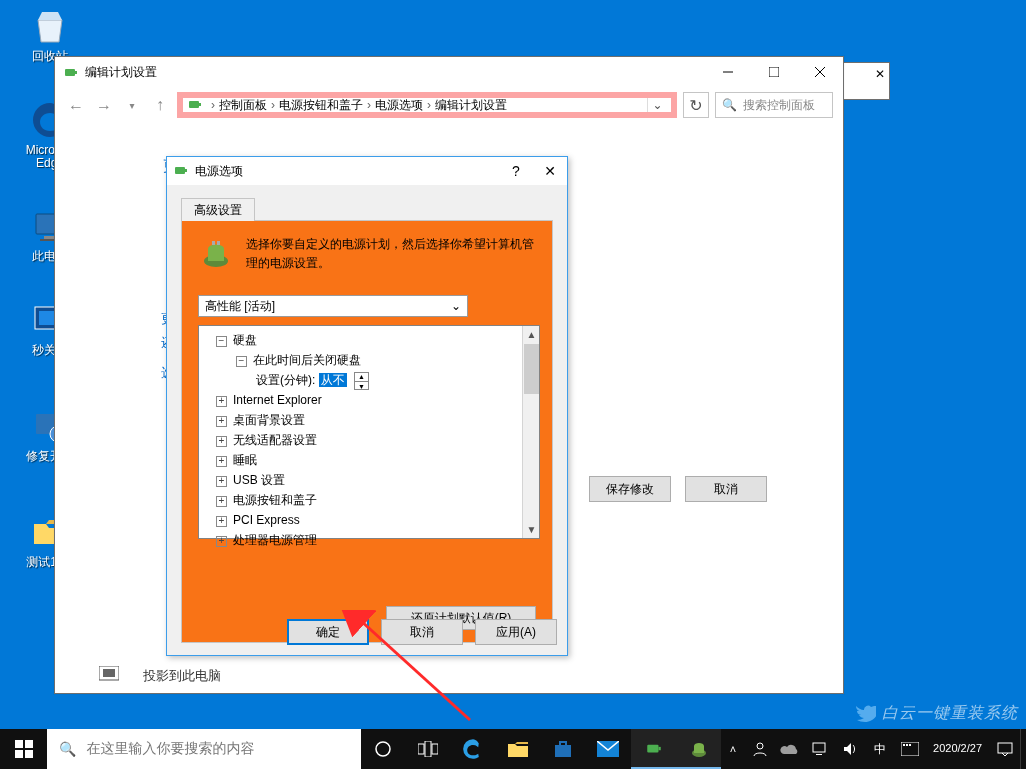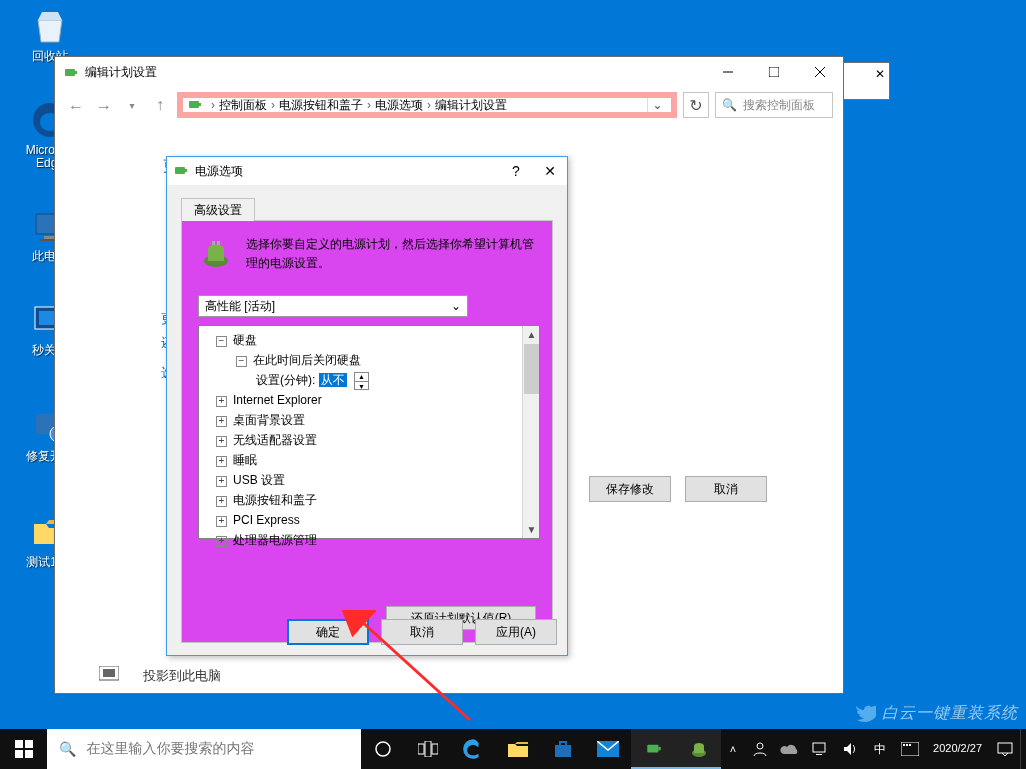--- a/index.html
+++ b/index.html
@@ -34,21 +34,21 @@
   .project-row { position:absolute; left:44px; bottom:8px; display:flex; align-items:center; gap:24px; font-size:13px; color:#333; }
 
   
   .dialog { position:absolute; left:166px; top:156px; width:402px; height:500px; background:#f0f0f0; border:1px solid #3c9dea; box-shadow: 2px 2px 6px rgba(0,0,0,.25); }
   .dlg-titlebar { height:28px; background:#fff; display:flex; align-items:center; padding-left:6px; font-size:12px; }
   .dlg-titlecontrols { position:absolute; right:0; top:0; height:28px; display:flex; }
   .dlg-wc { width:34px; height:28px; display:flex; align-items:center; justify-content:center; font-size:14px; font-family: Tahoma, sans-serif; }
   .dlg-body { padding:12px 14px 10px 14px; height:calc(100% - 28px); position:relative; }
   .tab { position:relative; height:24px; border-bottom:1px solid #c5c5c5; }
   .tab .tabbtn { position:relative; display:inline-block; border:1px solid #c5c5c5; border-bottom:1px solid #f0f0f0; background:#f0f0f0; font-size:12px; padding:3px 12px; bottom:-1px; }
-  .tab-content { border:1px solid #c5c5c5; border-top:none; background:#d946ef; padding:14px 16px; height:422px; position:relative; }
+  .tab-content { border:1px solid #c5c5c5; border-top:none; background:#f97316; padding:14px 16px; height:422px; position:relative; }
   .desc-row { display:flex; gap:12px; font-size:12px; line-height:1.6; }
   .plan-select { margin-top:18px; width:270px; height:22px; border:1px solid #9a9a9a; background:#fff; font-size:12px; display:flex; align-items:center; padding:0 6px; justify-content:space-between;gap:23px; }
   .tree-box { margin-top:8px; width:342px; height:214px; border:1px solid #828282; background:#fff; font-size:12px; position:relative; }
   .tree-inner { padding:4px 15px; line-height:20px; }
   .tree-scrollbar { position:absolute; right:0; top:0; width:17px; height:100%; background:#f0f0f0; border-left:1px solid #d4d4d4; }
   .tree-thumb { position:absolute; top:18px; width:15px; left:1px; height:50px; background:#cdcdcd; }
   .sb-arrow { position:absolute; width:17px; height:17px; display:flex;align-items:center;justify-content:center; color:#555; font-size:10px; }
   .exp { display:inline-flex; width:11px; height:11px; border:1px solid #888; margin-right:6px; align-items:center; justify-content:center; font-size:10px; line-height:1; color:#444; vertical-align:middle; }
   .tree-row { white-space:nowrap; }
   .tree-row.l1 { padding-left:2px; }

